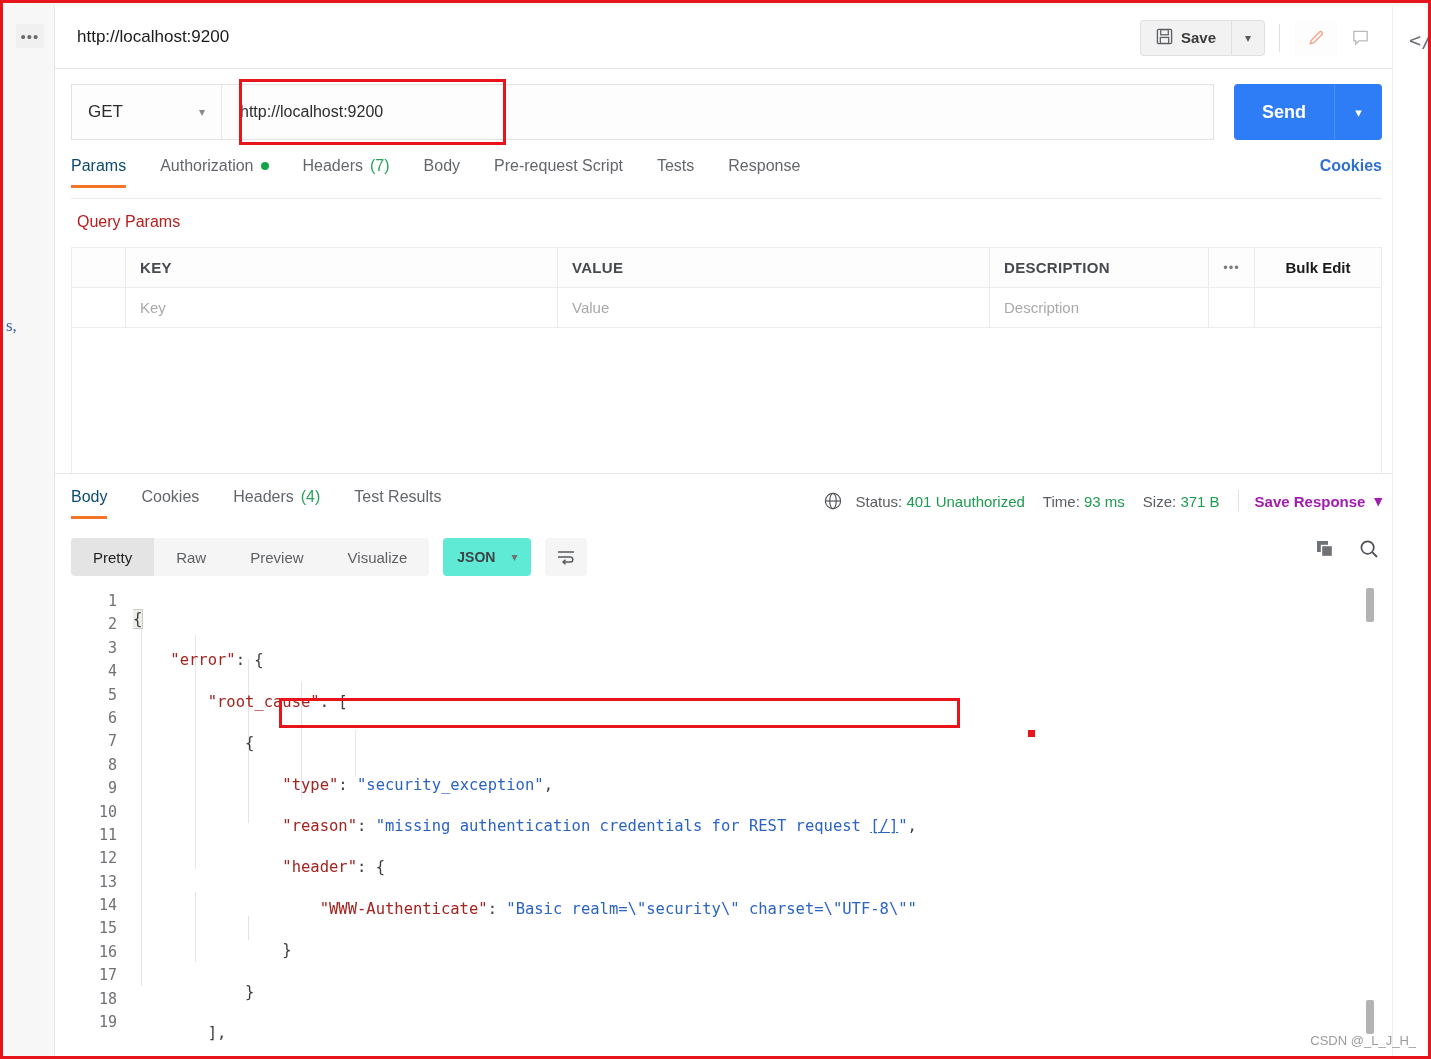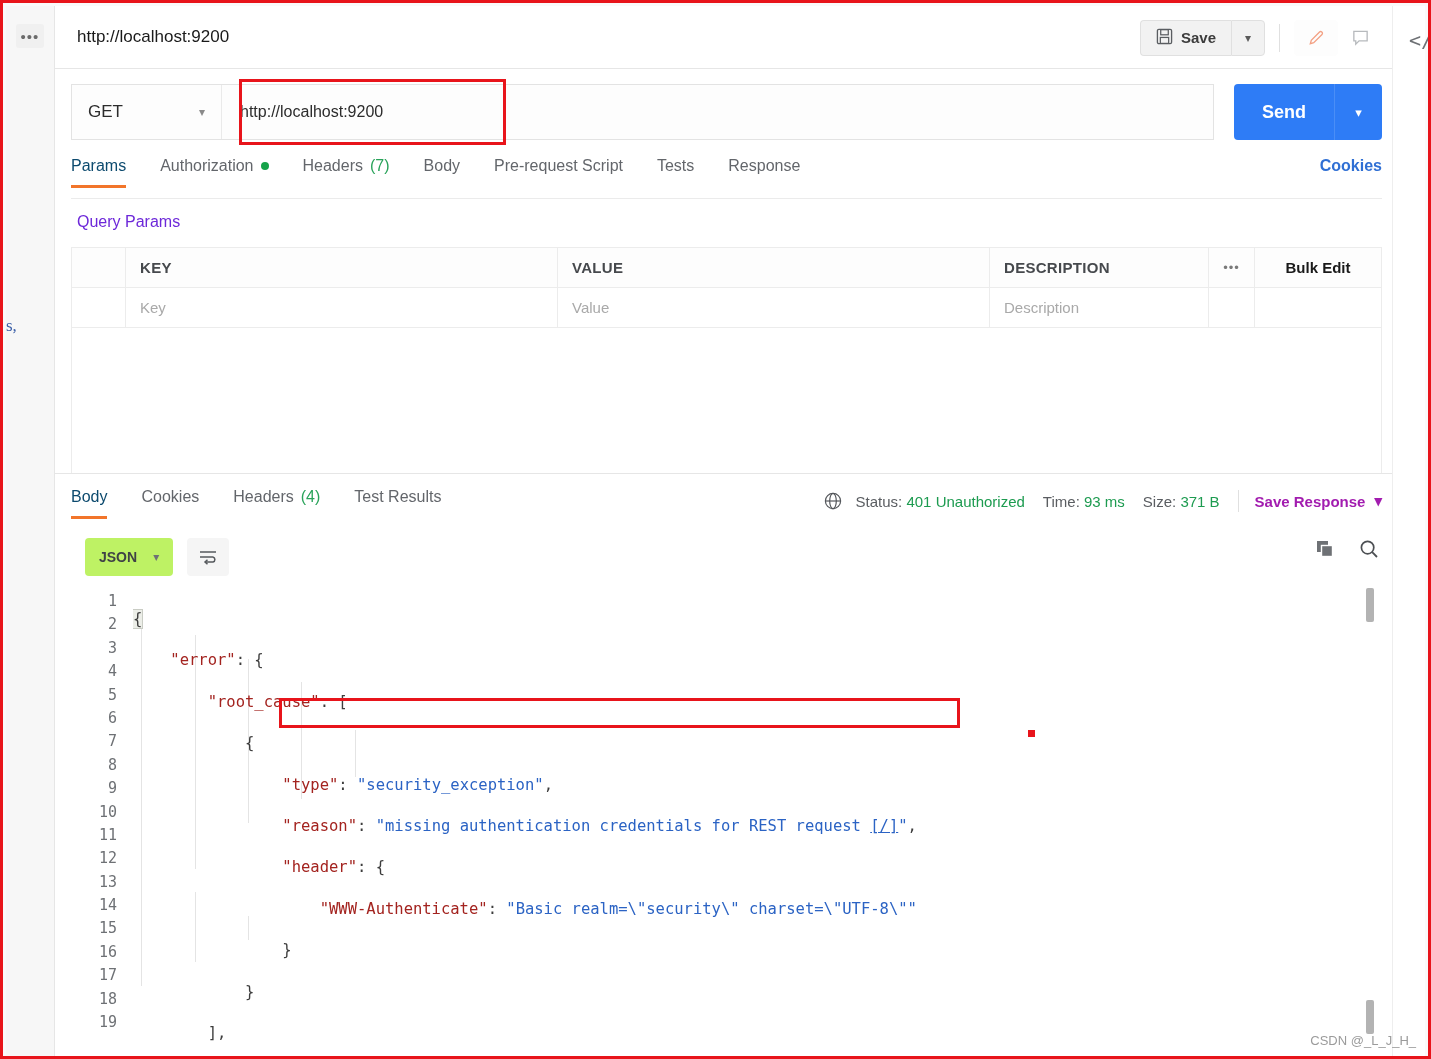--- a/index.html
+++ b/index.html
@@ -172,21 +172,21 @@
   }
   .cookies-link {
     position: absolute; right: 0; top: 0;
     font-size: 16px; color: #2f6fd4; font-weight: bold;
     cursor: pointer;
   }
 
   
   .qp-label {
     margin: 14px 0 16px 22px;
-    font-size: 16px; color: #6d28d9;
+    font-size: 16px; color: #b91c1c;
   }
   .tbl {
     margin: 14px 16px 0 16px;
     border: 1px solid #ececec;
     border-bottom: none;
   }
   .tr { display: flex; height: 40px; align-items: stretch; }
   .tr.head { background: #fdfdfd; border-bottom: 1px solid #ececec; }
   .tr.row  { border-bottom: 1px solid #ececec; }
   .td {
@@ -258,21 +258,21 @@
     height: 38px;
   }
   .seg .s {
     display: flex; align-items: center;
     padding: 0 22px;
     font-size: 15px; color: #5c5f63; cursor: pointer;
   }
   .seg .s.active { background: #e4e4e4; color: #1f1f1f; }
   .jsonsel {
     margin-left: 14px; height: 38px;
-    background: #bef264; border-radius: 4px;
+    background: #5eead4; border-radius: 4px;
     display: flex; align-items: center; gap: 16px;
     padding: 0 14px;
     font-size: 14px; color: #3f4246; font-weight: bold;
     cursor: pointer;
   }
   .jsonsel .caret { font-weight: normal; color: #6e7175; font-size: 12px; }
   .wrapbtn {
     margin-left: 14px; width: 42px; height: 38px;
     background: #f5f5f5; border-radius: 4px;
     display: flex; align-items: center; justify-content: center;
@@ -517,20 +517,26 @@
           </div>
           <div class="rs-div"></div>
           <div class="save-resp">
             <span>Save Response</span>
             <span>▾</span>
           </div>
         </div>
       </div>
 
       <div class="fmt-row">
+        <div class="seg">
+          <div class="s active">Pretty</div>
+          <div class="s">Raw</div>
+          <div class="s">Preview</div>
+          <div class="s">Visualize</div>
+        </div>
         <div class="jsonsel">
           <span>JSON</span>
           <span class="caret">▾</span>
         </div>
         <div class="wrapbtn">
           <svg width="20" height="16" viewBox="0 0 20 16">
             <line x1="2" y1="3" x2="18" y2="3" stroke="#55585c" stroke-width="1.5"></line>
             <line x1="2" y1="8" x2="15" y2="8" stroke="#55585c" stroke-width="1.5"></line>
             <path d="M15 8a2.6 2.6 0 0 1 0 5H7" fill="none" stroke="#55585c" stroke-width="1.5"></path>
             <path d="M9.5 10.7L7 13l2.5 2.3" fill="none" stroke="#55585c" stroke-width="1.5"></path>

